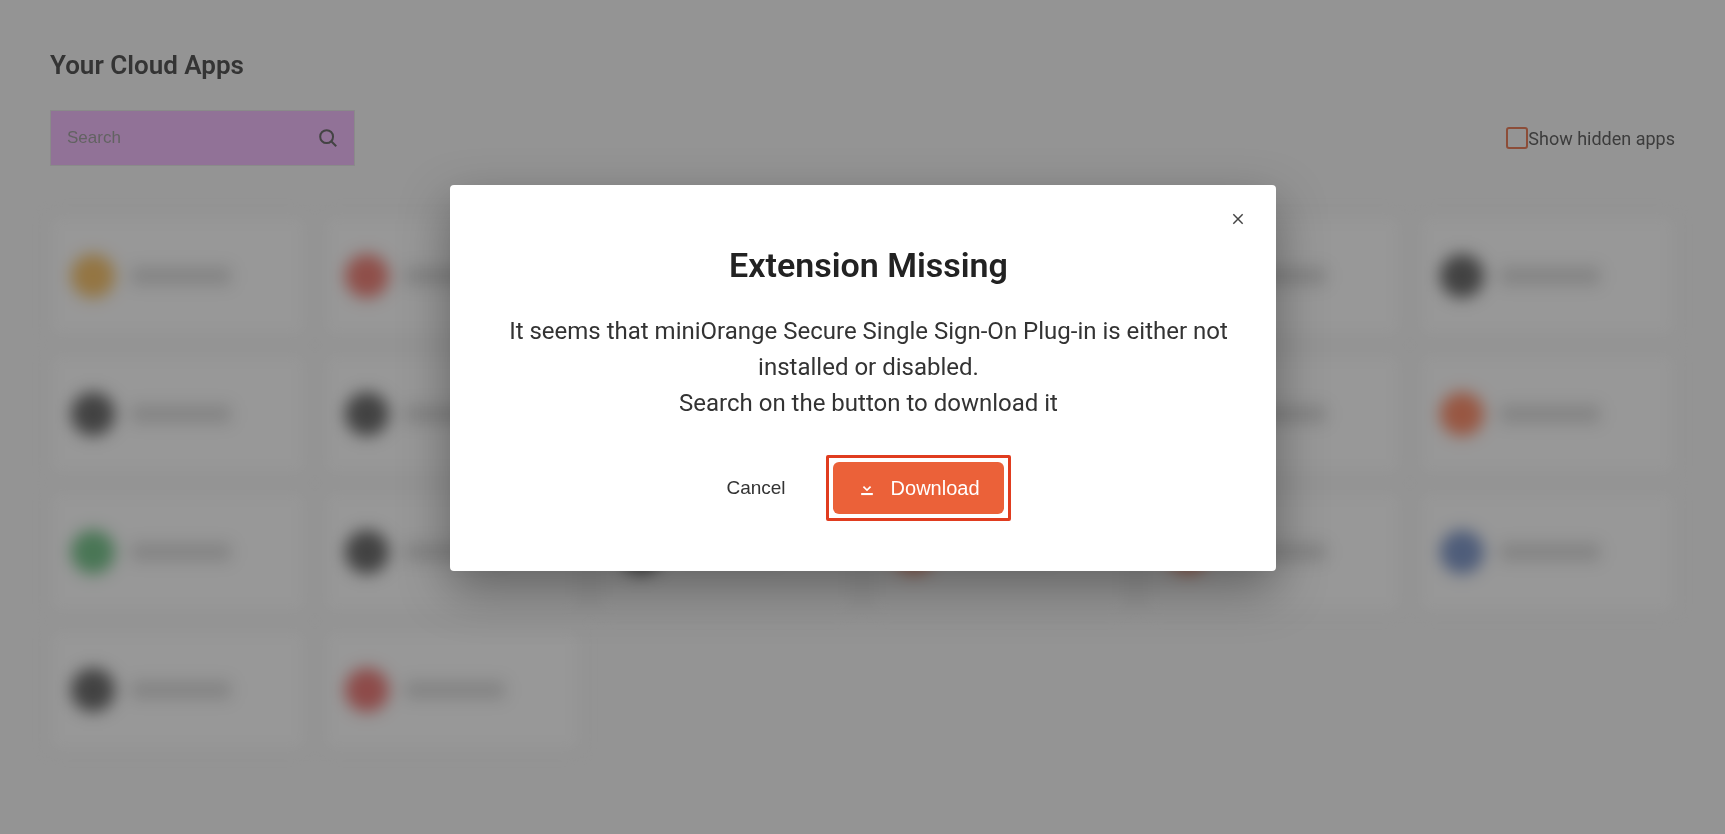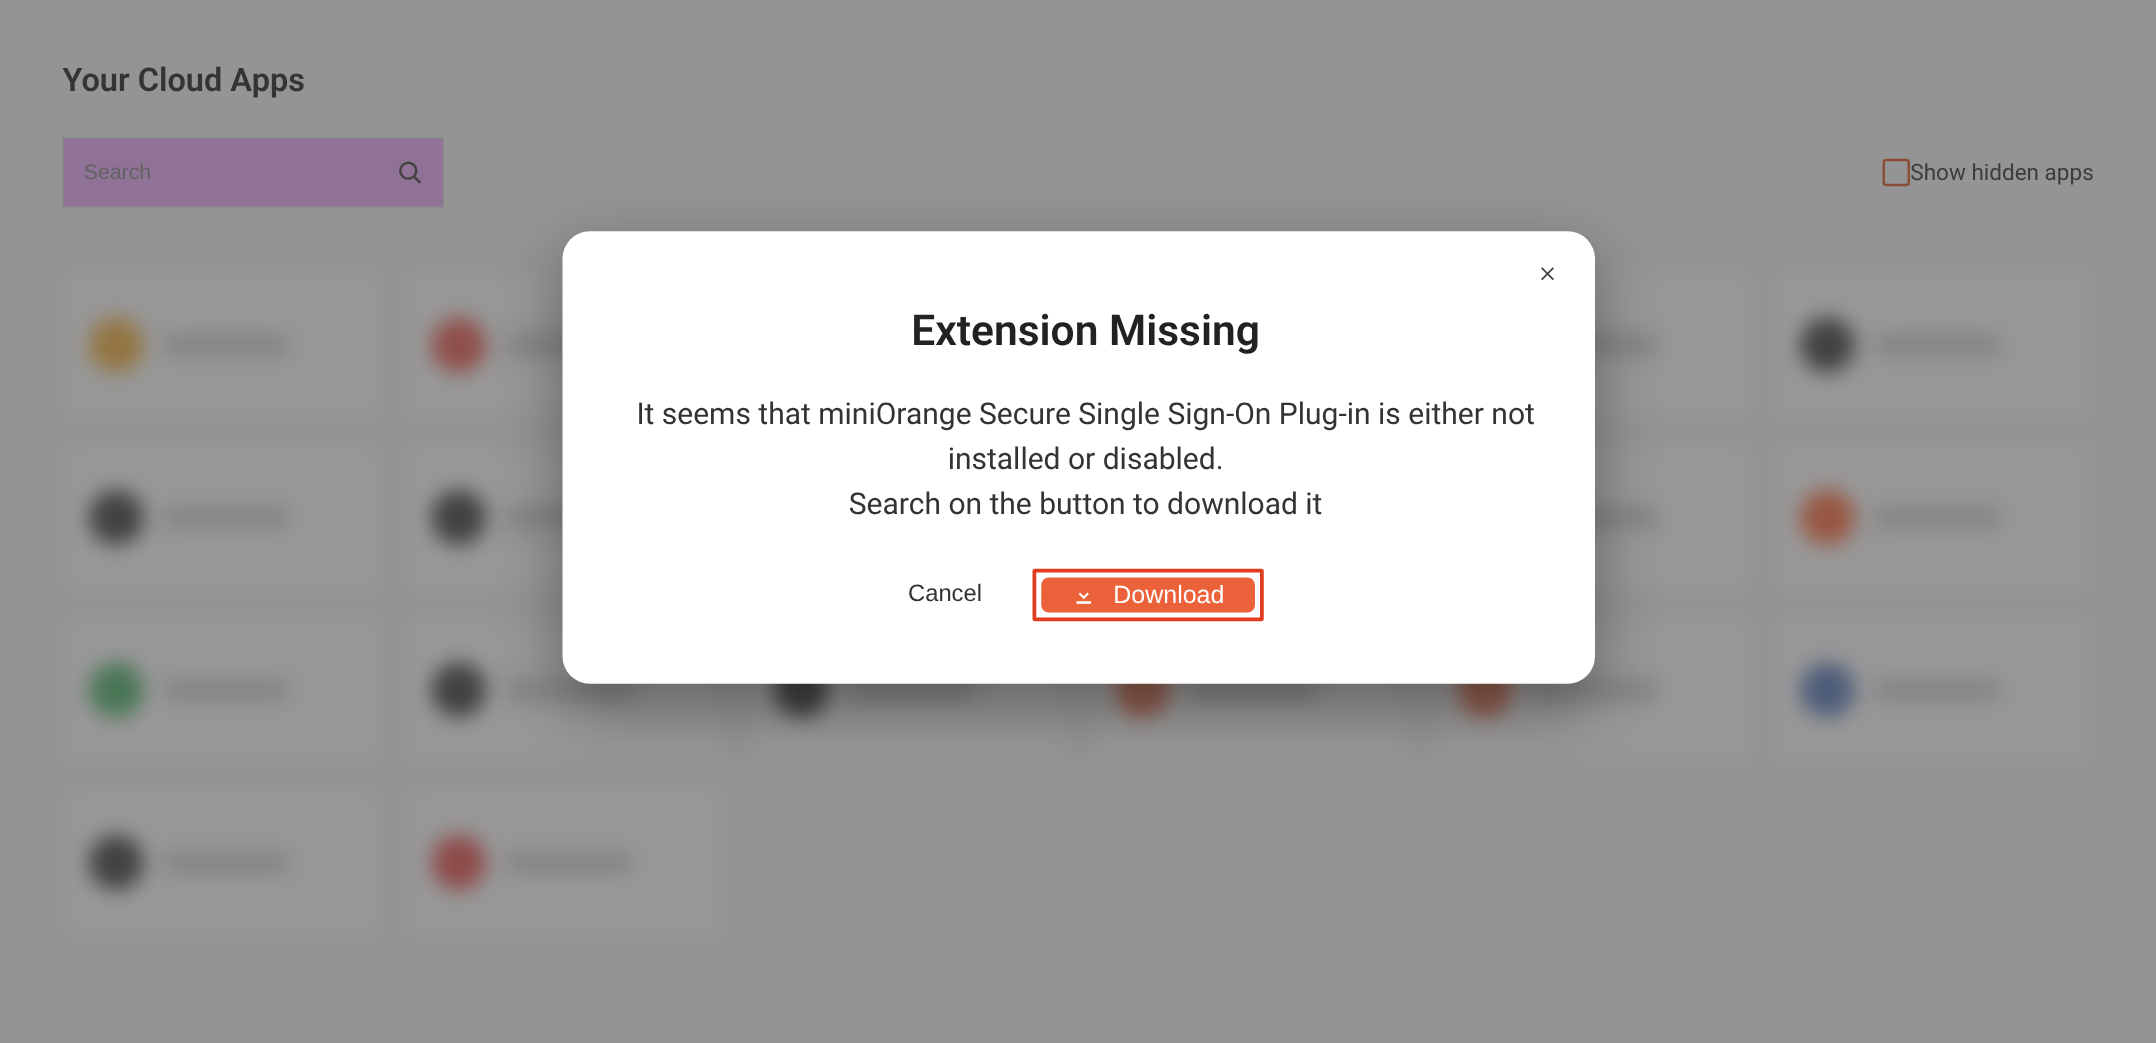--- a/index.html
+++ b/index.html
@@ -100,21 +100,21 @@
     inset: 0;
     background: rgba(68,68,68,0.55);
     display: flex;
     align-items: flex-start;
     justify-content: center;
     padding-top: 185px;
   }
   .modal {
     width: 826px;
     background: #fff;
-    border-radius: 22px;
+    border-radius: 4px;
     box-shadow: 0 18px 50px rgba(0,0,0,0.35);
     position: relative;
     padding: 48px 28px 50px 40px;
     text-align: center;
   }
   .modal-close {
     position: absolute;
     top: 20px;
     right: 24px;
     background: none;
@@ -158,21 +158,21 @@
     border: 3px solid #e03c1f;
     padding: 4px;
     border-radius: 2px;
   }
   .download-btn {
     background: #eb6139;
     color: #fff;
     border: none;
     border-radius: 6px;
     font-size: 20px;
-    height: 28px;
+    height: 52px;
     padding: 0 24px;
     display: flex;
     align-items: center;
     gap: 14px;
     cursor: pointer;
     justify-content: flex-end;
   }
   .download-icon { width: 20px; height: 20px; }
 </style>
 </head>

